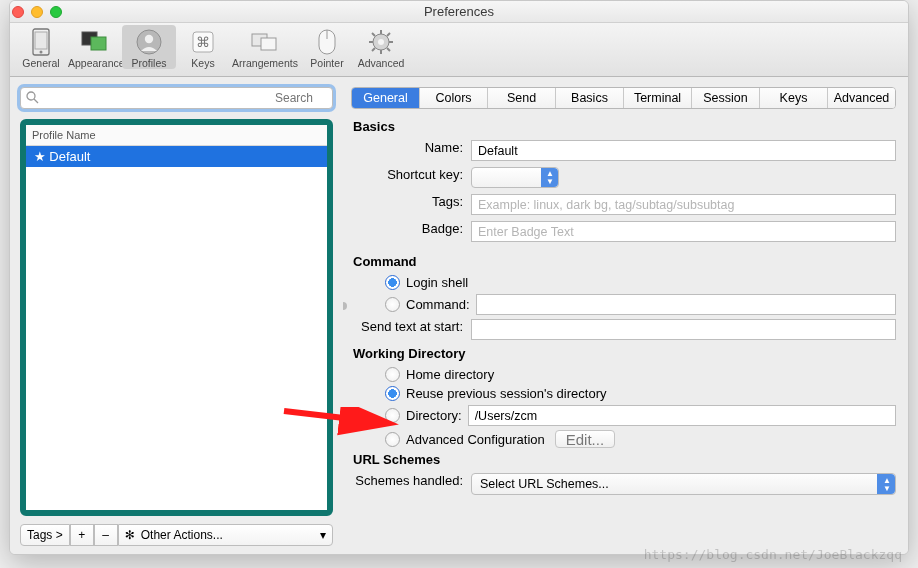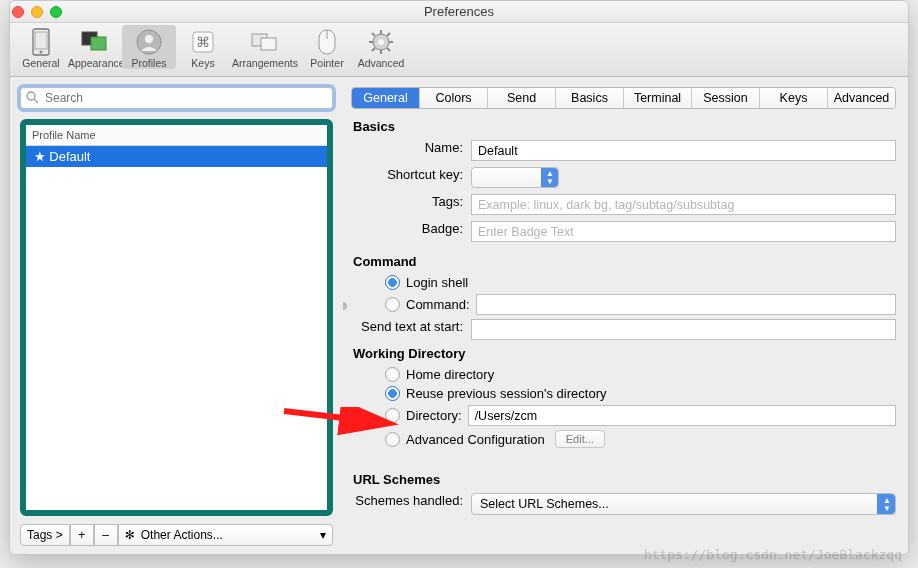--- a/index.html
+++ b/index.html
@@ -84,20 +84,21 @@
 }
 .search-input {
   width: 100%;
   height: 22px;
   border: 1px solid #bdbdbd;
   border-radius: 4px;
   padding: 2px 19px 2px 24px;
   font-size: 12px;
   box-shadow: 0 0 0 3px #9bc1ec;
   outline: none;
+  text-align: right;
 }
 .search-wrap .mag {
   position: absolute;
   left: 6px; top: 4px;
   color: #888;
 }
 .profile-list {
   flex: 1;
   background: #fff;
   border: 6px solid #0f766e;
@@ -264,21 +265,21 @@
   margin-left: 6px;
   flex: 1;
   height: 21px;
   border: 1px solid #bdbdbd;
   background: #fff;
   padding: 2px 6px;
   font-size: 12.5px;
 }
 .edit-btn {
   height: 18px;
-  font-size: 11px;
+  font-size: 15px;
   border: 1px solid #c5c5c5;
   border-radius: 4px;
   background: linear-gradient(#fff,#f0f0f0);
   padding: 0 10px;
   margin-left: 10px;
   color: #777;
 }
 .select-long {
   flex: 1;
   height: 22px;
@@ -506,21 +507,21 @@
         <input type="radio" name="wd" style="">
         <label>Directory:</label>
         <input class="radio-inline-input" value="/Users/zcm" style="">
       </div>
       <div class="radio-row">
         <input type="radio" name="wd" style="">
         <label>Advanced Configuration</label>
         <button class="edit-btn">Edit...</button>
       </div>
 
-      <div class="section-title" style="margin-top:24px">URL Schemes</div>
+      <div class="section-title" style="margin-top:4px">URL Schemes</div>
       <div class="form-row">
         <div class="form-label">Schemes handled:</div>
         <div class="select-long">
           <span>Select URL Schemes...</span>
           <div class="arrows">▲<br>▼</div>
         </div>
       </div>
 
     </div>
   </div>

